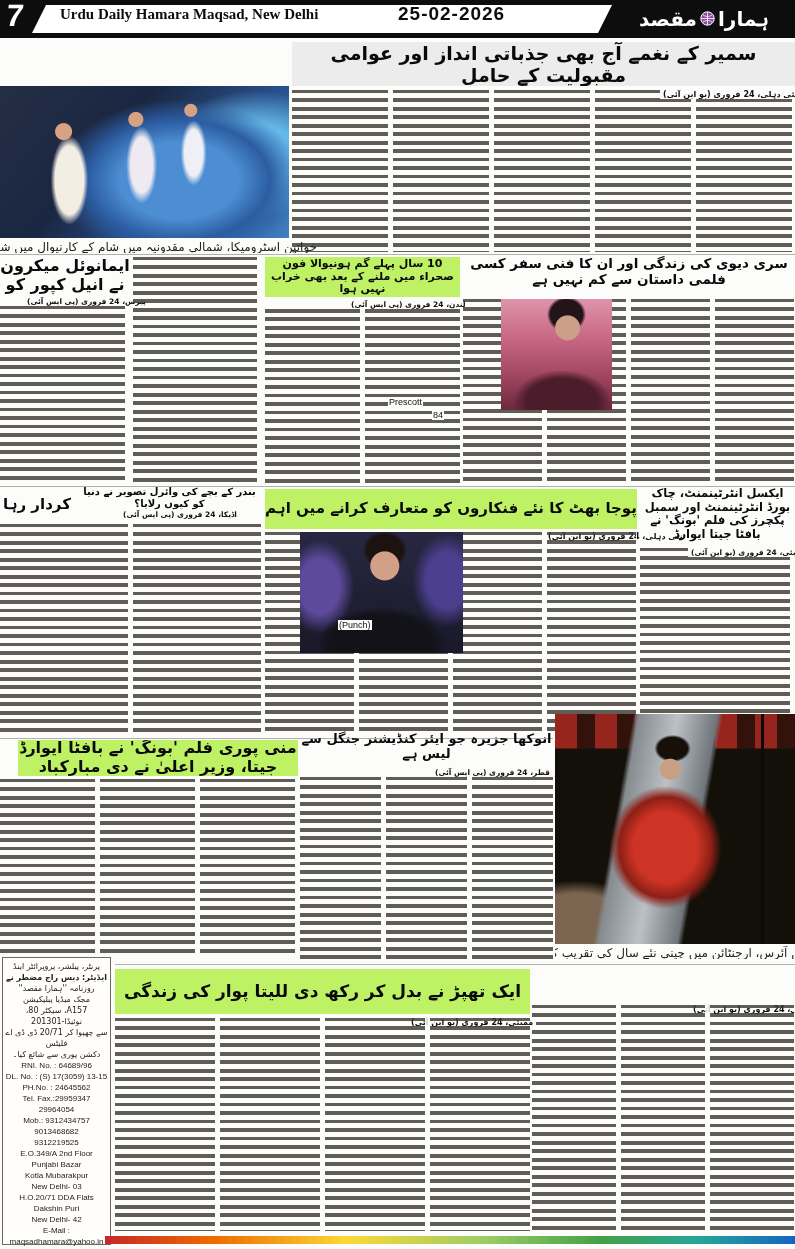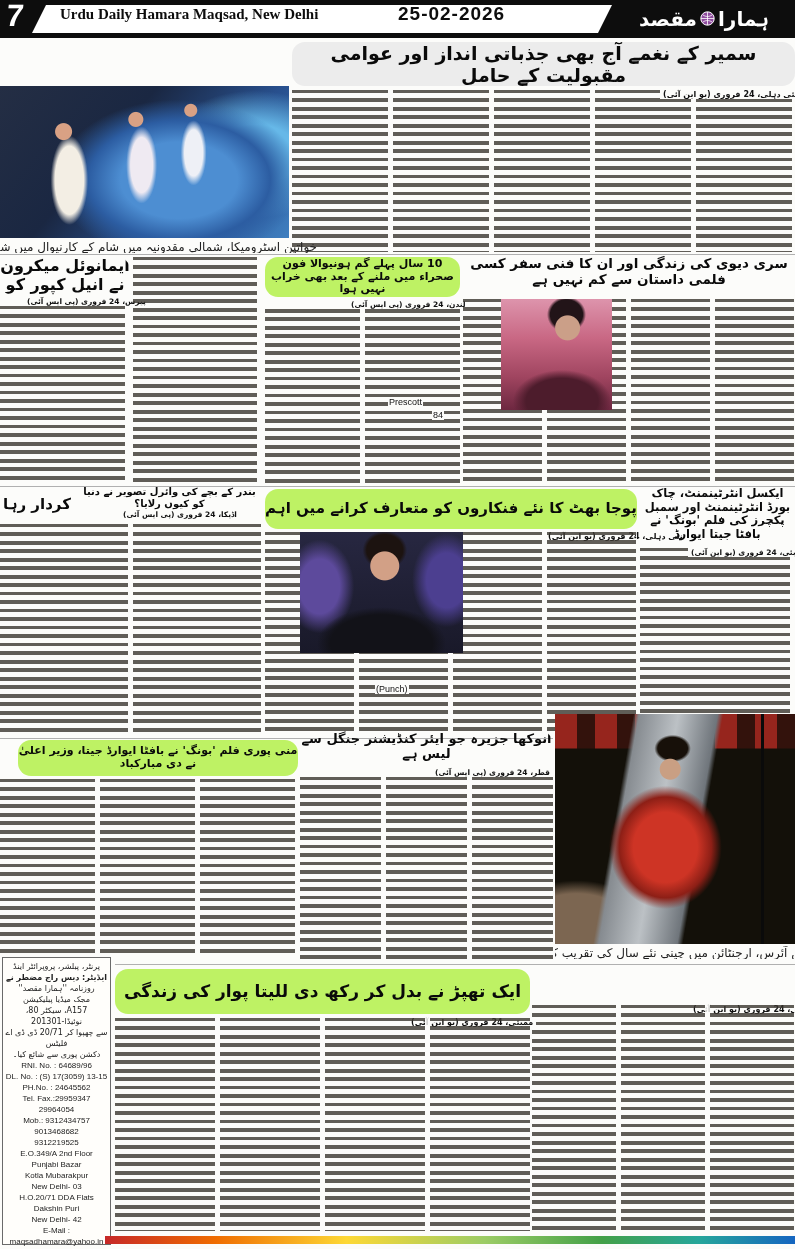--- a/index.html
+++ b/index.html
@@ -5,21 +5,21 @@
   html,body{margin:0;padding:0;background:#9a9a9a;}
   .page{position:relative;width:795px;height:1249px;background:#fcfcfa;overflow:hidden;
         font-family:"DejaVu Sans",sans-serif;color:#111;}
   .abs{position:absolute;}
   
   .sim{background-image:
       repeating-linear-gradient(90deg, rgba(252,252,250,0) 0, rgba(252,252,250,0) calc(var(--colw,100px) - 5px),
         #fcfcfa calc(var(--colw,100px) - 5px), #fcfcfa var(--colw,100px)),
       repeating-linear-gradient(180deg, #3a362f 0px, #3a362f 3.5px, rgba(0,0,0,0) 3.5px, rgba(0,0,0,0) 8.5px);
       opacity:.8;}
-  .hl{direction:rtl;font-weight:bold;color:#0a0a0a;text-align:center;line-height:1.18;overflow:hidden;border-radius:13px;}
+  .hl{direction:rtl;font-weight:bold;color:#0a0a0a;text-align:center;line-height:1.18;overflow:hidden;}
   .graybox{background:#bef264;display:flex;align-items:center;justify-content:center;}
   .dateline{font-size:8px;font-weight:bold;background:#fcfcfa;direction:rtl;padding:0 3px;white-space:nowrap;}
   .caption{direction:rtl;text-align:center;font-size:12px;white-space:nowrap;overflow:hidden;color:#222;padding-left:28px;}
   .token{font-family:"Liberation Sans",sans-serif;font-size:9px;background:#fcfcfa;padding:0 1px;color:#111;}
   .rule{border-top:1px solid #b0b0b0;}
   
   .header{left:0;top:0;width:795px;height:38px;background:#0d0d0d;}
   .pageno{left:6px;top:-2px;width:46px;height:40px;color:#fff;font-size:31px;font-weight:bold;
           font-family:"Liberation Sans",sans-serif;transform:skewX(-6deg);}
   .whiteband{left:32px;top:5px;width:580px;height:28px;background:#fff;
@@ -116,29 +116,29 @@
   <div class="abs hl" style="left:0;top:488px;width:74px;height:34px;font-size:15px;display:flex;align-items:center;justify-content:center;text-align:right;">کردار رہا</div>
 
   <div class="abs hl" style="left:77px;top:486px;width:185px;height:24px;font-size:10px;">بندر کے بچے کی وائرل تصویر نے دنیا کو کیوں رلایا؟</div>
   <div class="abs dateline" style="left:120px;top:510px;font-size:7.5px;">اڈیکا، 24 فروری (پی ایس آئی)</div>
   <div class="abs sim" style="left:0;top:524px;width:262px;height:212px;--colw:133px;"></div>
 
   <div class="abs hl graybox" style="left:265px;top:489px;width:372px;height:40px;font-size:15px;">پوجا بھٹ کا نئے فنکاروں کو متعارف کرانے میں اہم</div>
   <div class="abs dateline" style="left:545px;top:532px;">نئی دہلی، 24 فروری (یو این آئی)</div>
   <div class="abs sim" style="left:265px;top:532px;width:372px;height:204px;--colw:94px;"></div>
   <div class="abs photo photo-pooja" style="left:300px;top:532px;width:163px;height:121px;"></div>
-  <span class="abs token" style="left:338px;top:684px;margin-left:37px;">(Punch)</span>
+  <span class="abs token" style="left:338px;top:620px;">(Punch)</span>
 
   <div class="abs hl" style="left:640px;top:487px;width:155px;height:58px;font-size:11.5px;">ایکسل انٹرٹینمنٹ، چاک بورڈ انٹرٹینمنٹ اور سمبل پکچرز کی فلم 'بونگ' نے بافٹا جیتا ایوارڈ</div>
   <div class="abs sim" style="left:640px;top:548px;width:155px;height:188px;--colw:155px;"></div>
   <div class="abs dateline" style="left:688px;top:548px;font-size:7.5px;">ممبئی، 24 فروری (یو این آئی)</div>
 
   <div class="abs rule" style="left:0;top:738px;width:553px;height:0;"></div>
 
-  <div class="abs hl graybox" style="left:18px;top:740px;width:280px;height:36px;font-size:11px;">منی پوری فلم 'بونگ' نے بافٹا ایوارڈ جیتا، وزیر اعلیٰ نے دی مبارکباد</div>
+  <div class="abs hl graybox" style="left:18px;top:740px;width:280px;height:36px;font-size:16px;">منی پوری فلم 'بونگ' نے بافٹا ایوارڈ جیتا، وزیر اعلیٰ نے دی مبارکباد</div>
   <div class="abs sim" style="left:0;top:779px;width:298px;height:175px;--colw:100px;"></div>
 
   <div class="abs hl" style="left:300px;top:731px;width:253px;height:34px;font-size:13px;">انوکھا جزیرہ جو ایئر کنڈیشنر جنگل سے لیس ہے</div>
   <div class="abs dateline" style="left:432px;top:768px;font-size:7.5px;">قطر، 24 فروری (پی ایس آئی)</div>
   <div class="abs sim" style="left:300px;top:777px;width:253px;height:186px;--colw:86px;"></div>
 
   <div class="abs photo photo-guzheng" style="left:555px;top:714px;width:240px;height:230px;"></div>
   <div class="abs caption" style="left:555px;top:946px;width:240px;height:13px;">بیونس آئرس، ارجنٹائن میں چینی نئے سال کی تقریب کے دوران ایک خاتون روایتی چینی موسیقی پیش کر رہی ہے۔</div>
 
   <div class="abs rule" style="left:115px;top:964px;width:680px;height:0;"></div>

